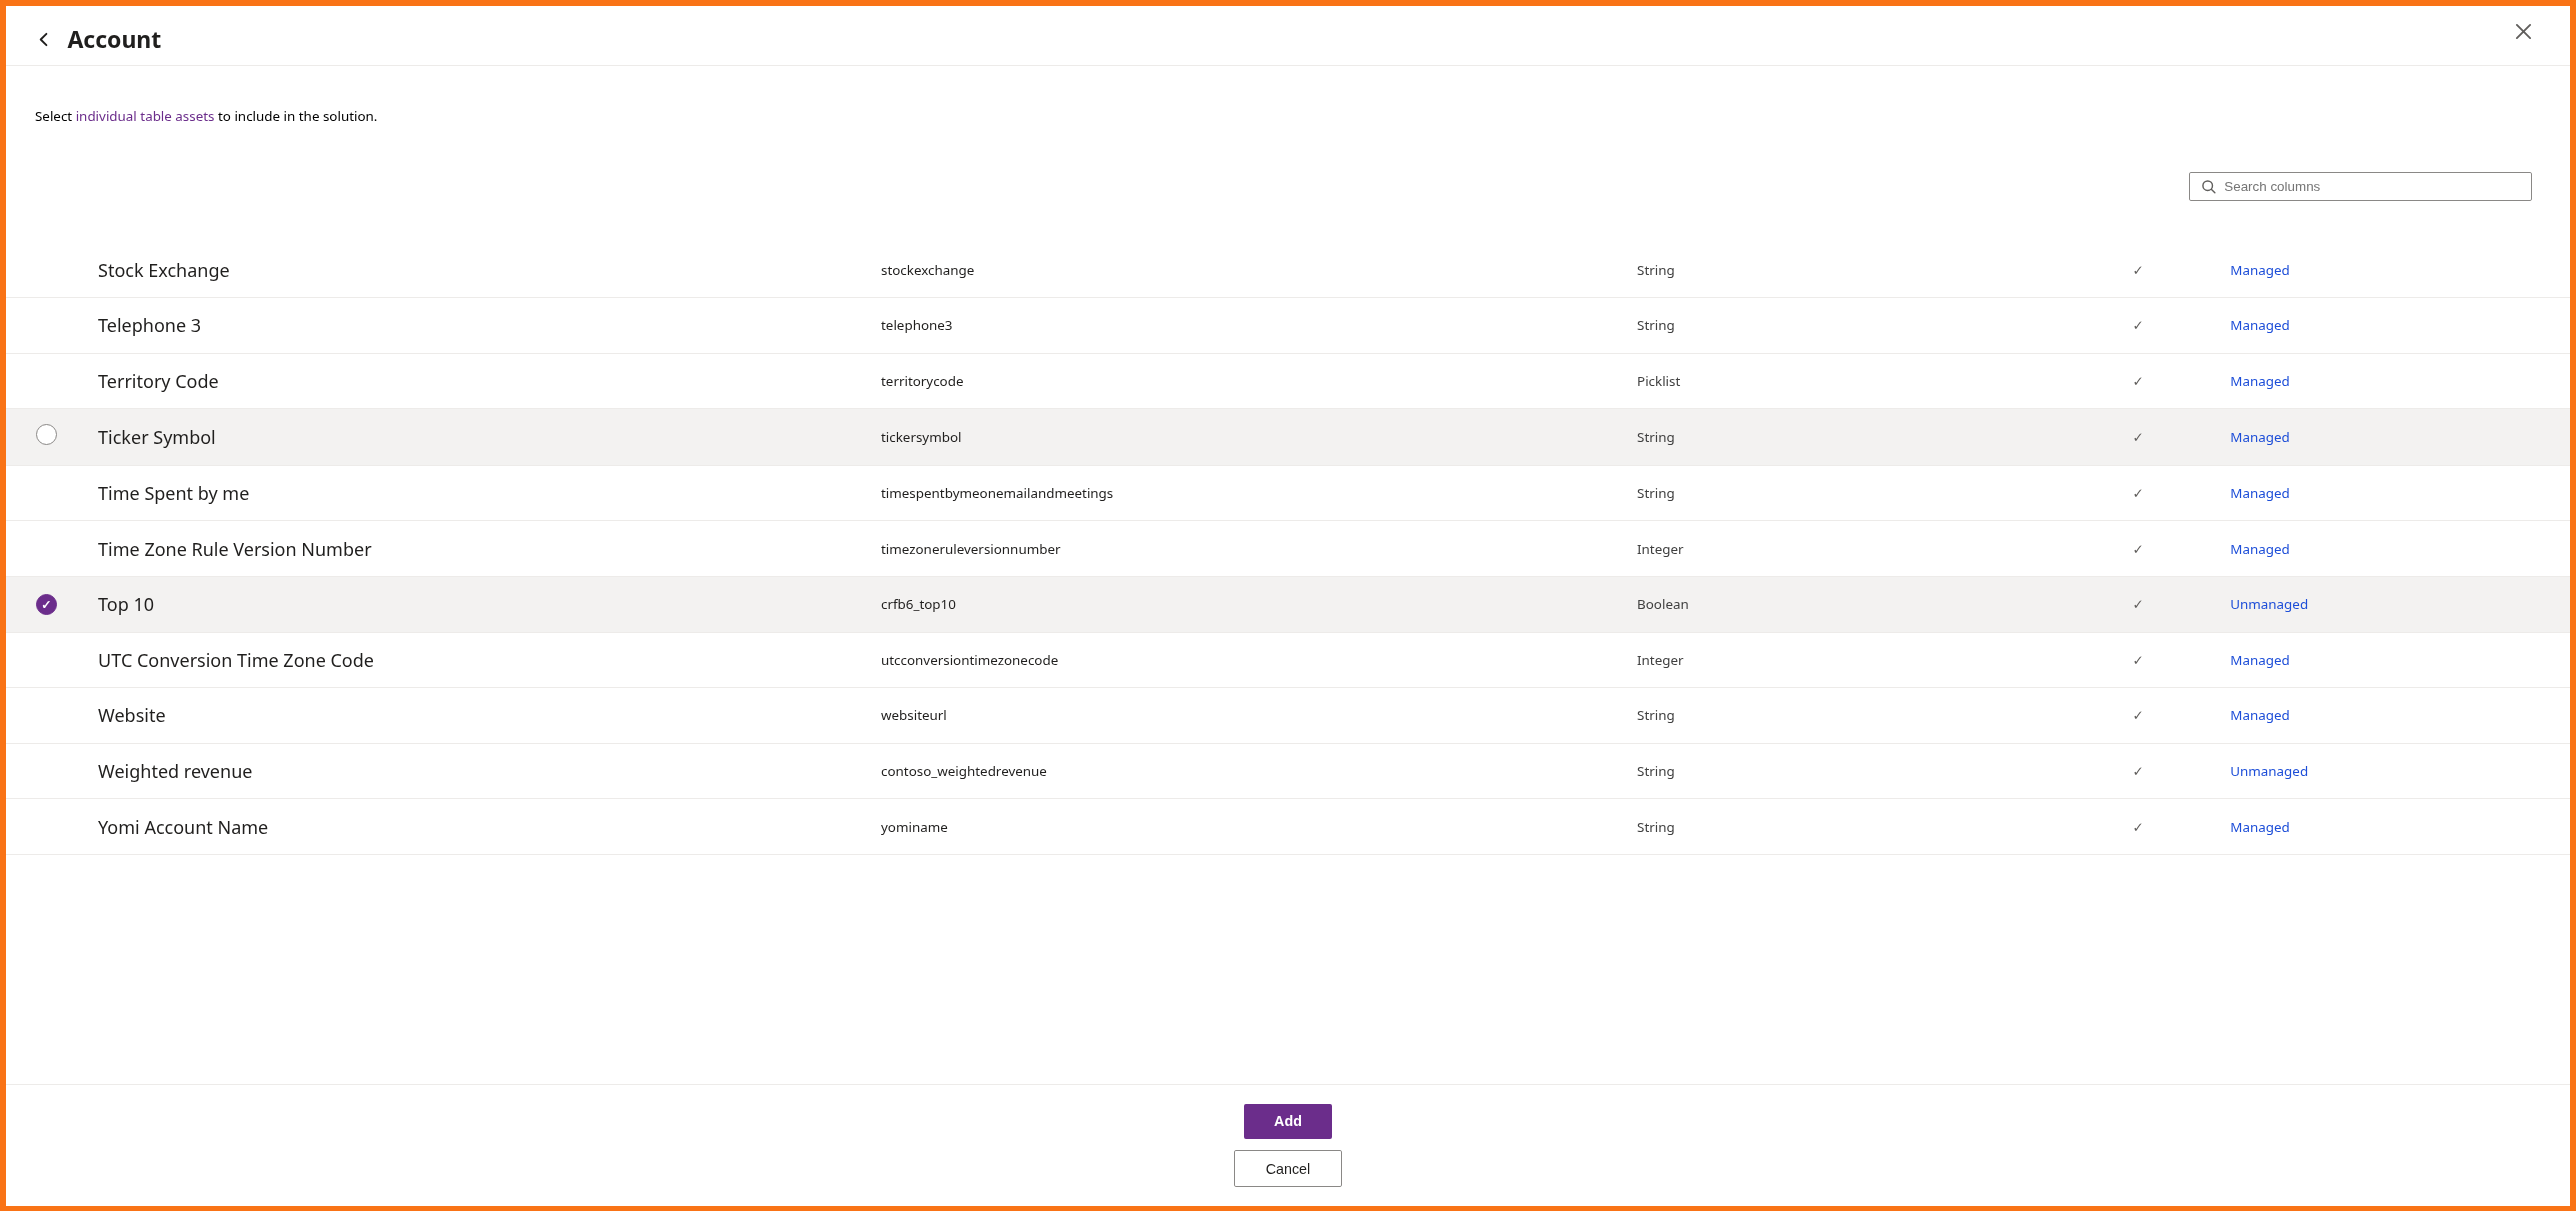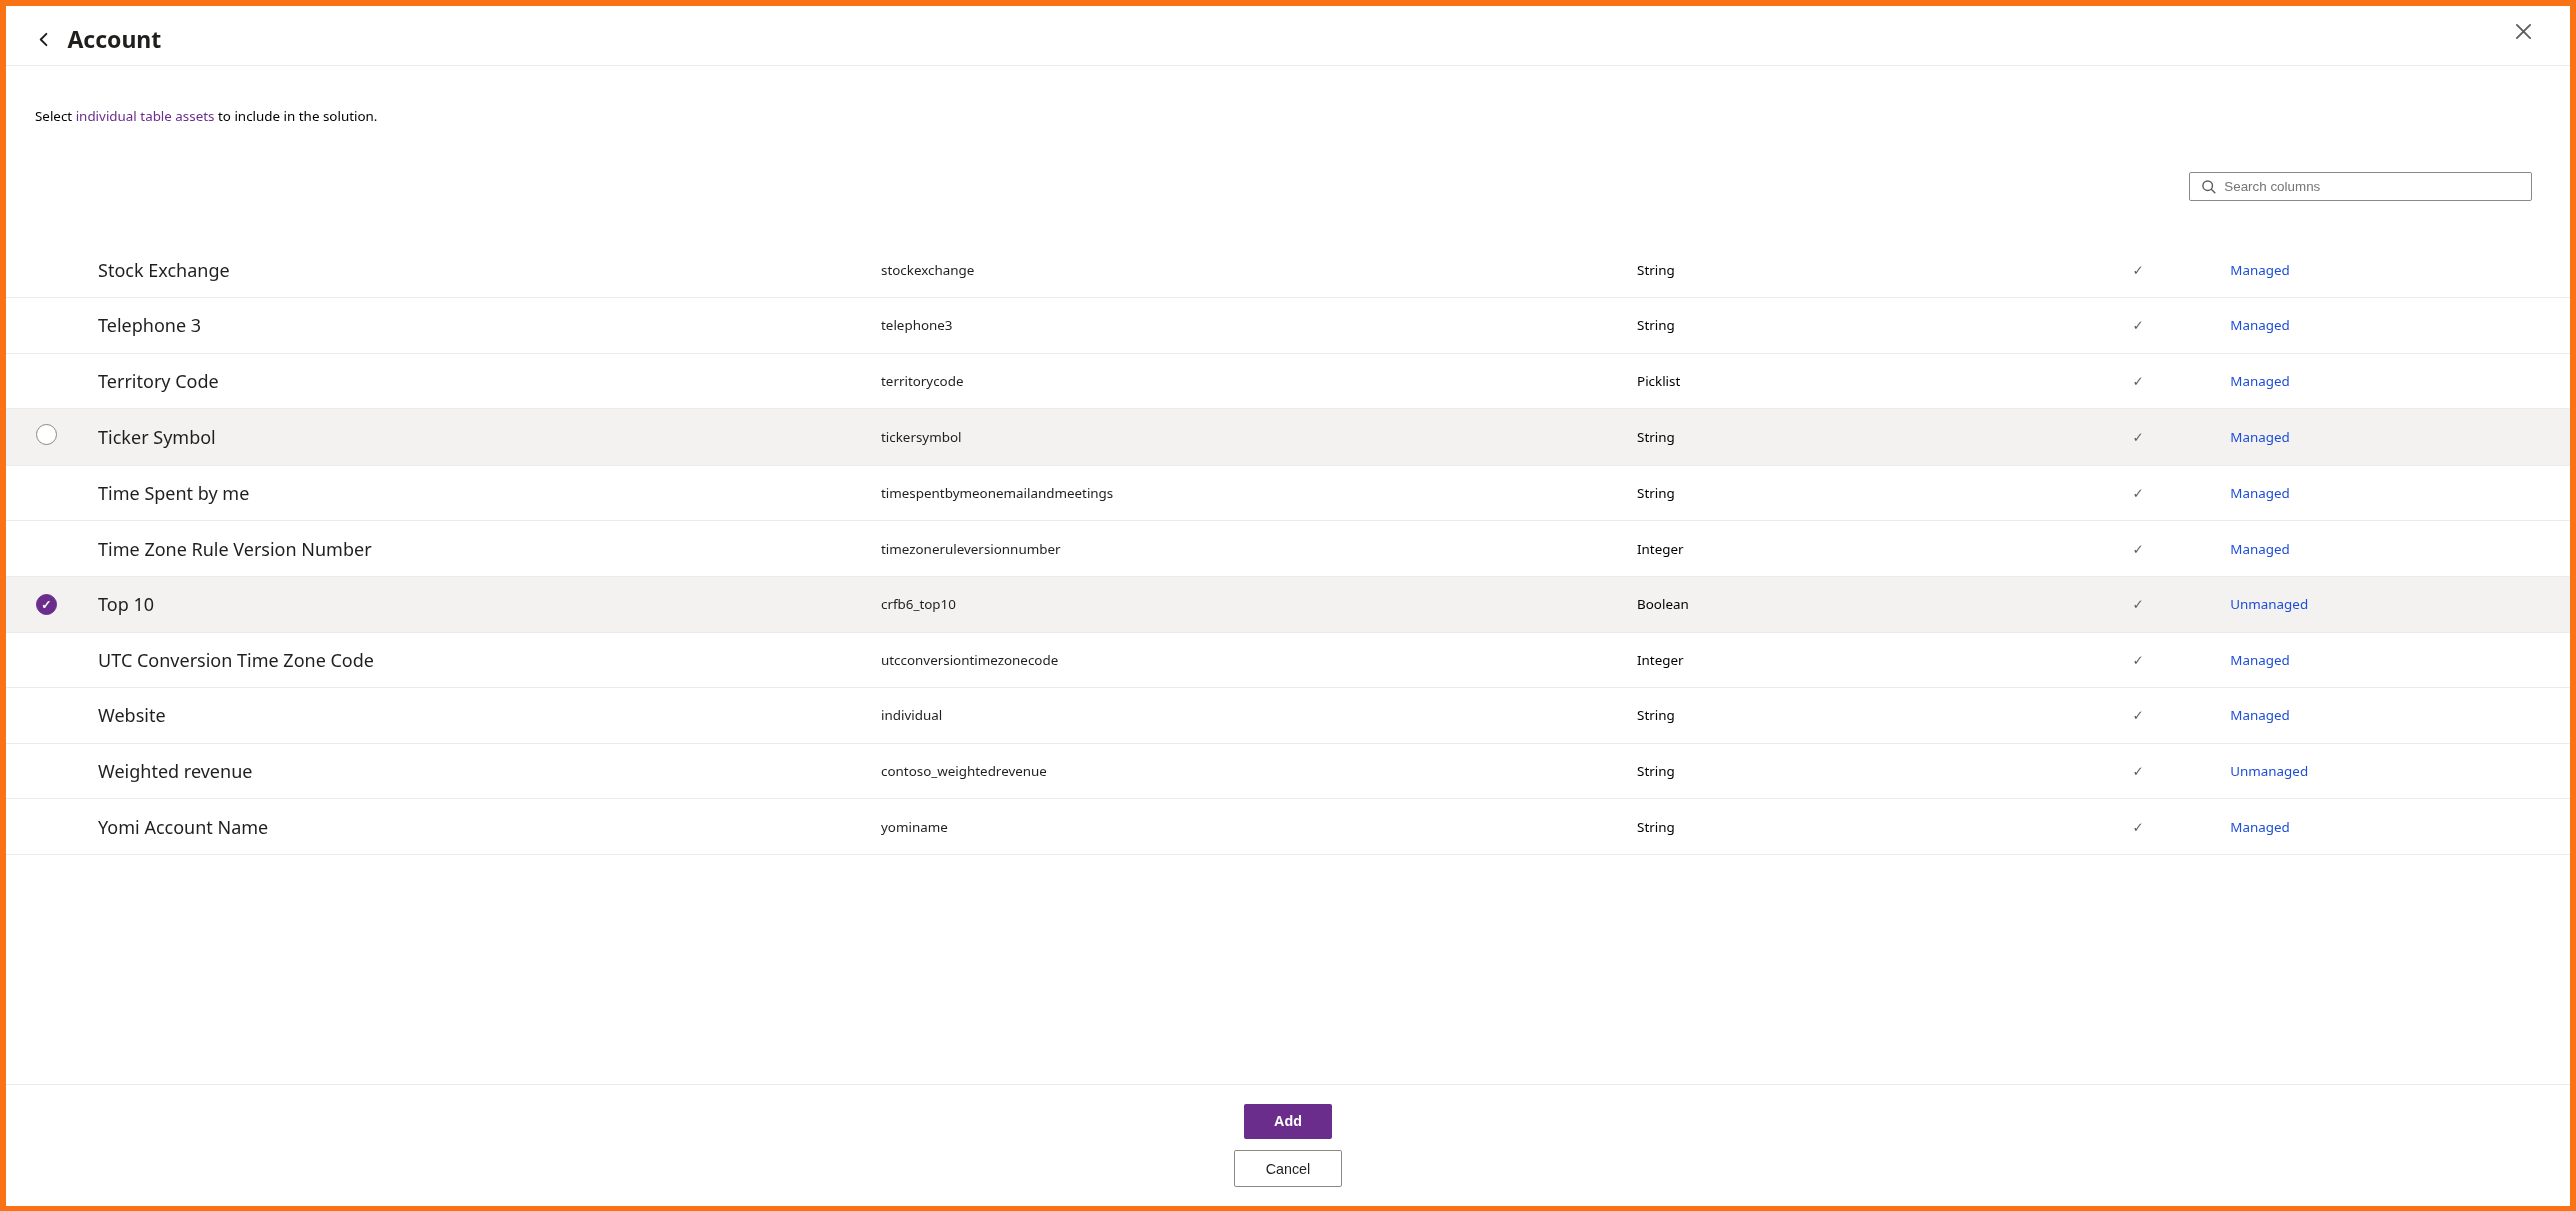--- a/index.html
+++ b/index.html
@@ -122,21 +122,21 @@
       font-size: 18px;
     }
     td.col-logical {
       width: 534px;
       font-size: 13.4px;
       color: #201f1e;
     }
     td.col-type {
       width: 305px;
       font-size: 13.4px;
-      color: #000000;
+      color: #404040;
     }
     td.col-check {
       width: 114px;
       text-align: center;
       color: #605e5c;
     }
     td.col-managed {
       width: 248px;
       font-size: 13.4px;
       color: #1d4ed8;
@@ -292,21 +292,21 @@
             <td class="col-checkbox"></td>
             <td class="col-name">UTC Conversion Time Zone Code</td>
             <td class="col-logical">utcconversiontimezonecode</td>
             <td class="col-type">Integer</td>
             <td class="col-check"><span class="check-mark">✓</span></td>
             <td class="col-managed">Managed</td>
           </tr>
           <tr class="row-item">
             <td class="col-checkbox"></td>
             <td class="col-name">Website</td>
-            <td class="col-logical">individual</td>
+            <td class="col-logical">websiteurl</td>
             <td class="col-type">String</td>
             <td class="col-check"><span class="check-mark">✓</span></td>
             <td class="col-managed">Managed</td>
           </tr>
           <tr class="row-item">
             <td class="col-checkbox"></td>
             <td class="col-name">Weighted revenue</td>
             <td class="col-logical">contoso_weightedrevenue</td>
             <td class="col-type">String</td>
             <td class="col-check"><span class="check-mark">✓</span></td>

